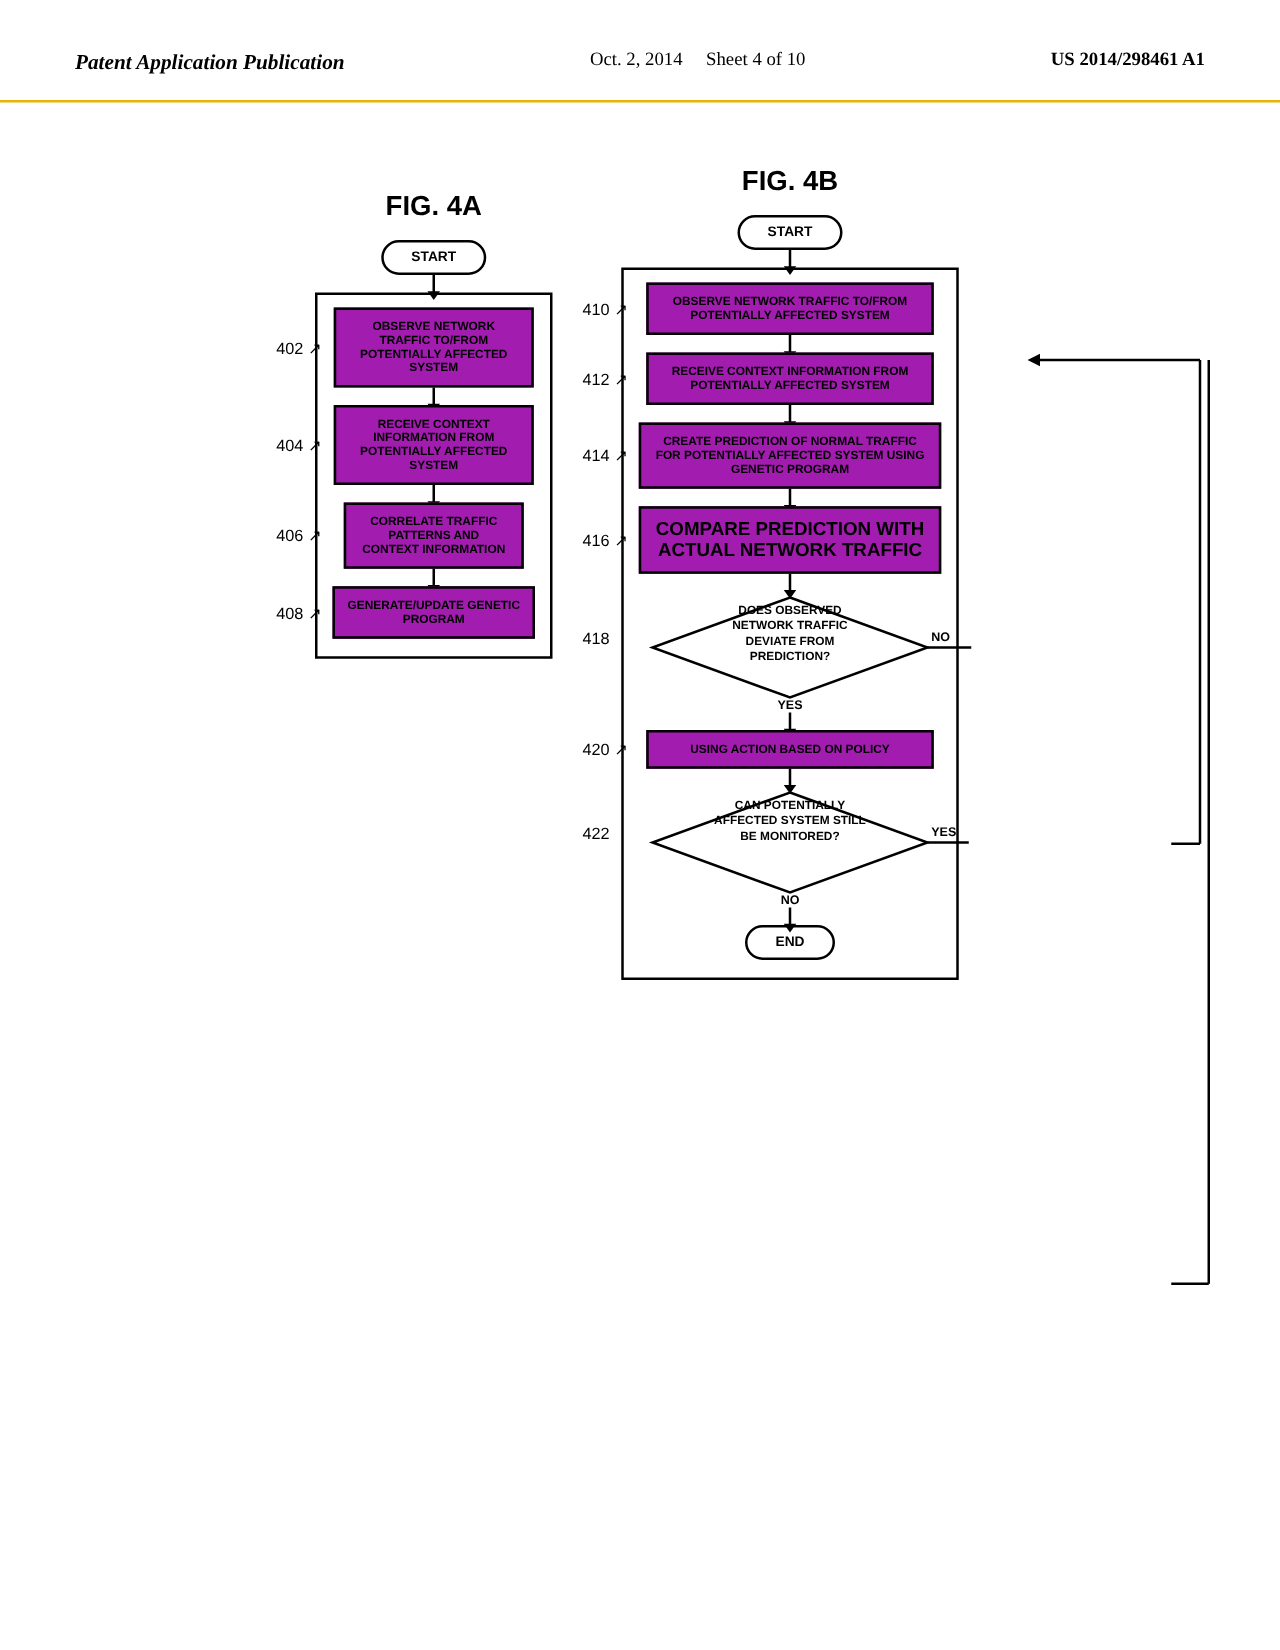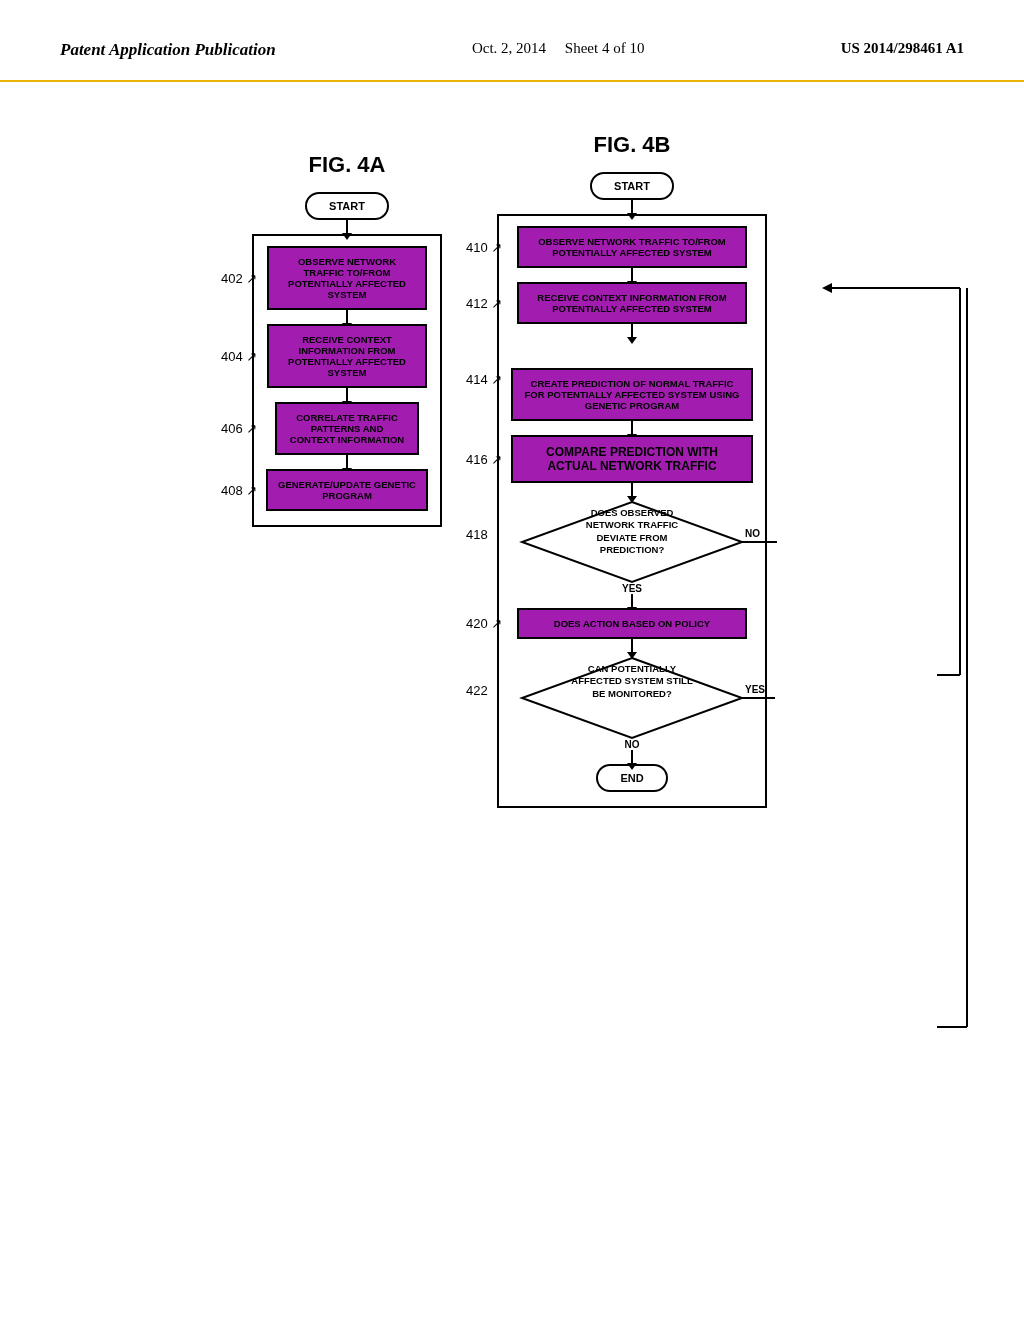--- a/index.html
+++ b/index.html
@@ -201,29 +201,29 @@
         <div class="row-with-num">
           <div class="num-tag">412 ↗</div>
           <div class="shape-rect" style="width:230px; font-size:9.5px;">
             <span>RECEIVE CONTEXT INFORMATION FROM POTENTIALLY AFFECTED SYSTEM</span>
           </div>
         </div>
         <div class="arrow-down" style="height:14px;"></div>
 
         <div class="row-with-num">
           <div class="num-tag">414 ↗</div>
-          <div class="shape-rect" style="width:276px; font-size:9.5px;margin-top:30px;">
+          <div class="shape-rect" style="width:276px; font-size:9.5px;">
             <span>CREATE PREDICTION OF NORMAL TRAFFIC FOR POTENTIALLY AFFECTED SYSTEM USING GENETIC PROGRAM</span>
           </div>
         </div>
         <div class="arrow-down" style="height:14px;"></div>
 
         <div class="row-with-num">
           <div class="num-tag">416 ↗</div>
-          <div class="shape-rect" style="width:270px; font-size:12px;">
+          <div class="shape-rect" style="width:270px; font-size:15px;">
             <span>COMPARE PREDICTION WITH ACTUAL NETWORK TRAFFIC</span>
           </div>
         </div>
         <div class="arrow-down" style="height:14px;"></div>
 
         <div style="position:relative; display:flex; flex-direction:column; align-items:center;">
           <div class="num-tag" style="left:-45px; top:30px;">418</div>
 
           <svg width="230" height="90" style="overflow:visible;">
             <polygon points="115,5 225,45 115,85 5,45" fill="white" stroke="black" stroke-width="2"></polygon>
@@ -238,21 +238,21 @@
           </svg>
 
           <div style="font-size:10px;font-weight:bold;font-family:Arial,sans-serif;margin-top:-4px;">YES</div>
         </div>
 
         <div class="arrow-down" style="height:14px;"></div>
 
         <div class="row-with-num">
           <div class="num-tag">420 ↗</div>
           <div class="shape-rect" style="width:230px; font-size:9.5px;">
-            <span>DOES ACTION BASED ON POLICY</span>
+            <span>USING ACTION BASED ON POLICY</span>
           </div>
         </div>
         <div class="arrow-down" style="height:14px;"></div>
 
         <div style="position:relative; display:flex; flex-direction:column; align-items:center;">
           <div class="num-tag" style="left:-45px; top:30px;">422</div>
           <svg width="230" height="90" style="overflow:visible;">
             <polygon points="115,5 225,45 115,85 5,45" fill="white" stroke="black" stroke-width="2"></polygon>
             <foreignObject x="50" y="10" width="130" height="70">
               <div xmlns="http://www.w3.org/1999/xhtml" style="font-size:9.5px;font-weight:bold;font-family:Arial,sans-serif;text-align:center;line-height:1.3;">

